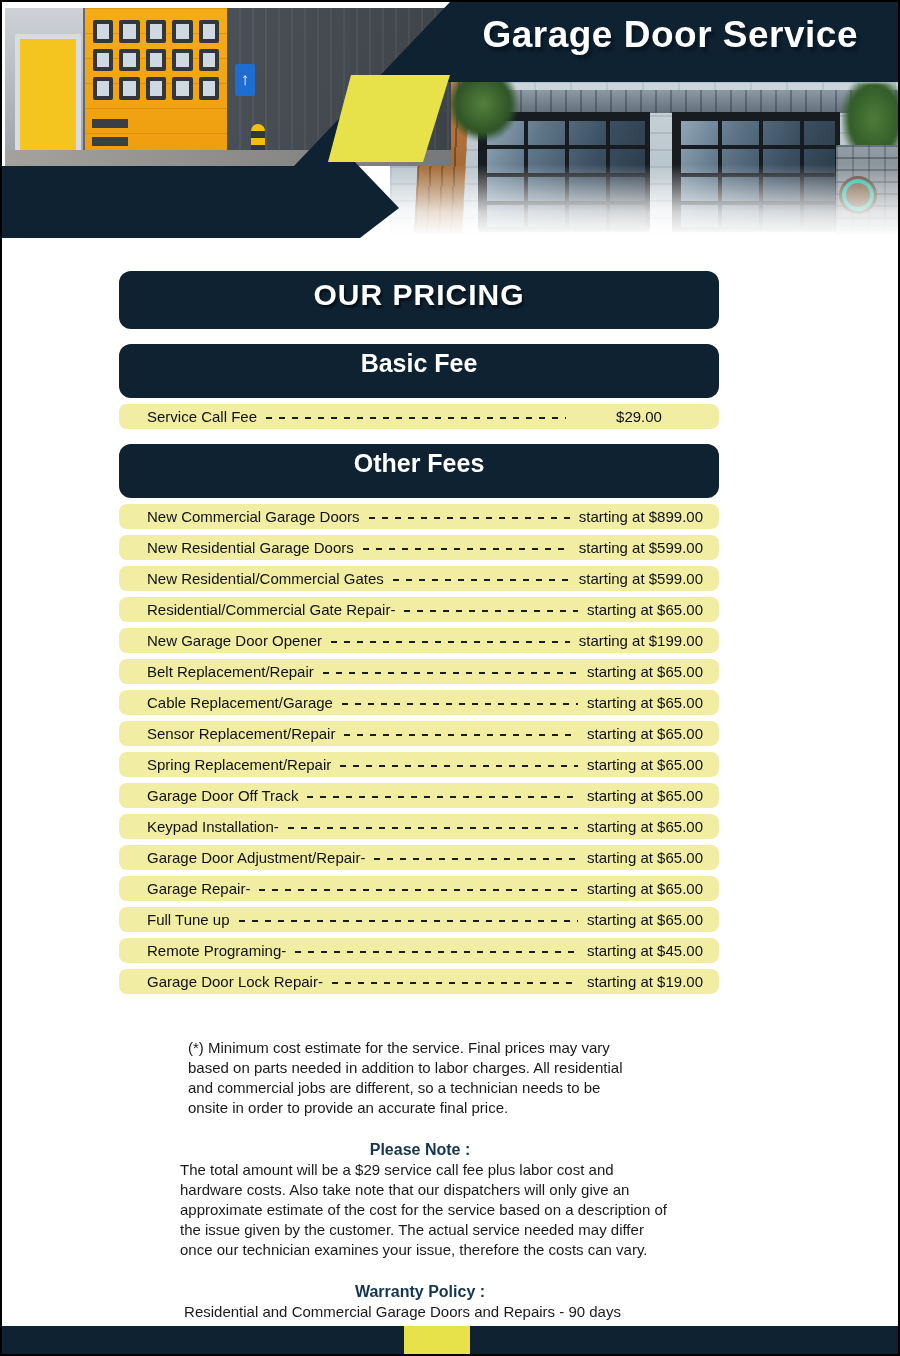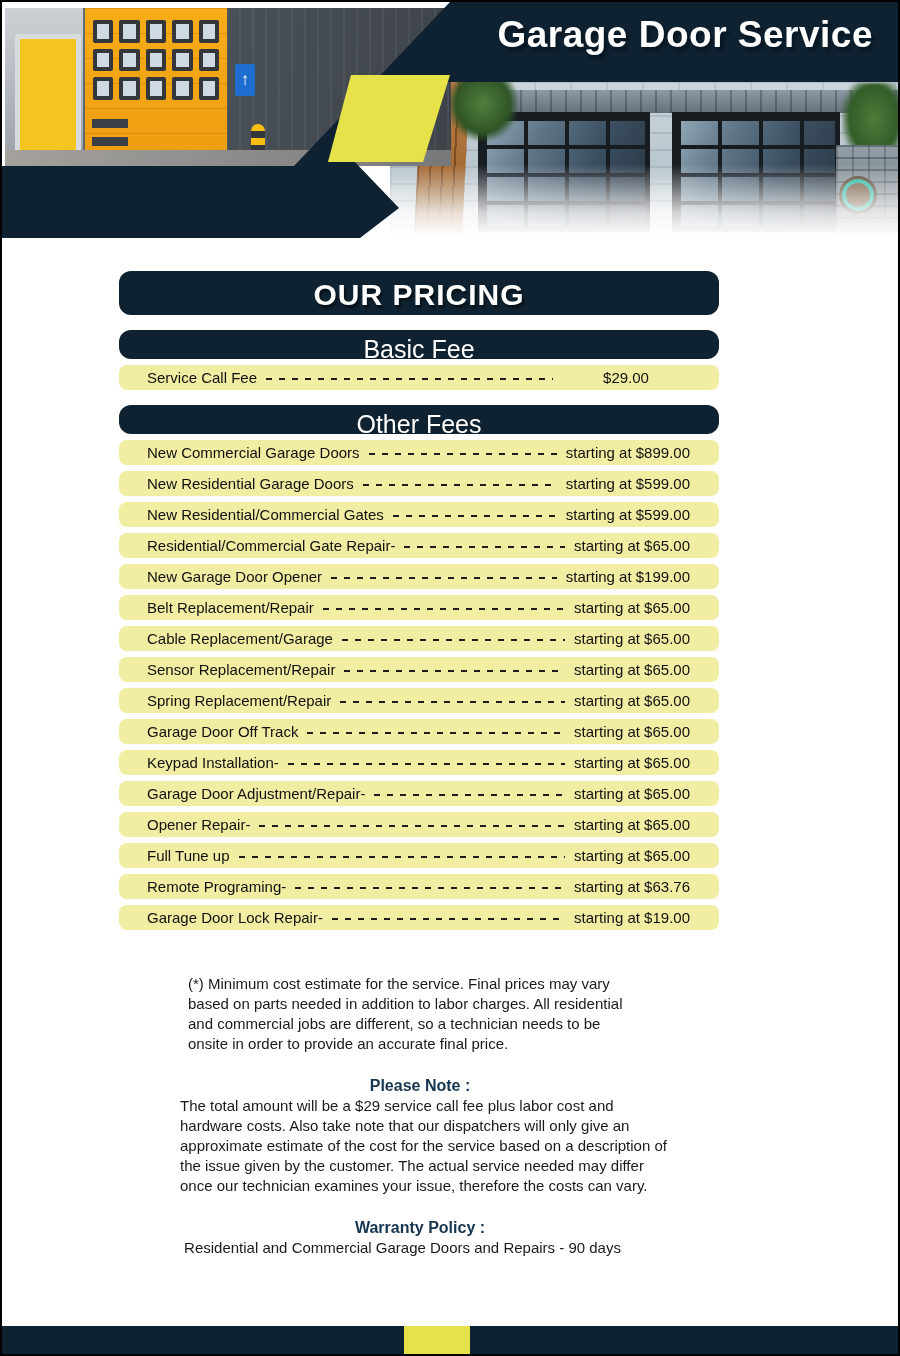--- a/index.html
+++ b/index.html
@@ -82,34 +82,34 @@
   .bollard{position:absolute;left:246px;top:116px;width:14px;height:38px;border-radius:7px 7px 0 0;
     background:repeating-linear-gradient(180deg,#f6bf0f 0 7px,#33373c 7px 14px);}
   .ground{position:absolute;left:0;bottom:0;width:100%;height:16px;
     background:linear-gradient(90deg,#a5a29d,#77787a);}
   
   .navy-shape{position:absolute;inset:0;z-index:3;background:var(--navy);
     clip-path:polygon(0 164px,292px 164px,448px 0,900px 0,900px 80px,412px 80px,351px 158px,397px 206px,358px 236px,0 236px);}
   .yellow-shape{position:absolute;inset:0;z-index:4;background:var(--accent);
     clip-path:polygon(349px 73px,448px 73px,421px 160px,326px 160px);}
   .hero-title{
-    position:absolute;top:12px;right:25px;z-index:5;margin:0;
+    position:absolute;top:12px;right:40px;z-index:5;margin:0;
     color:#fff;font-size:37px;font-weight:bold;letter-spacing:.5px;
     text-shadow:3px 4px 3px rgba(5,15,25,.6);
   }
   
   .content{width:600px;margin:25px 0 0 117px;}
   .banner{background:var(--navy);border-radius:12px;color:#fff;text-align:center;}
-  .banner.main{height:44px;line-height:47px;font-size:30px;font-weight:bold;letter-spacing:1px;
+  .banner.main{height:58px;line-height:47px;font-size:30px;font-weight:bold;letter-spacing:1px;
     text-shadow:2px 3px 2px rgba(0,0,0,.5);}
-  .banner.sub{height:29px;line-height:38px;font-size:25px;font-weight:400;margin-top:15px;}
+  .banner.sub{height:54px;line-height:38px;font-size:25px;font-weight:700;margin-top:15px;}
   .rows{margin-top:6px;}
   .fee-row{
     display:flex;align-items:center;height:25px;background:var(--rowYellow);
-    border-radius:8px;padding:0 29px 0 28px;margin-bottom:6px;font-size:15px;color:#111;
+    border-radius:8px;padding:0 16px 0 28px;margin-bottom:6px;font-size:15px;color:#111;
   }
   .fee-label{white-space:nowrap;}
   .dash-leader{flex:1;height:2px;margin:2px 9px 0 9px;
     background:repeating-linear-gradient(90deg,#1c1c1c 0 6px,transparent 6px 13px);}
   .fee-price{white-space:nowrap;}
   .fee-price.basic{min-width:128px;text-align:center;}
   
   .notes{margin:44px 0 0 178px;font-size:15px;line-height:20px;color:#1a1a1a;}
   .disclaimer{margin:8px;width:447px;}
   .note-title{margin:22px 0 0;width:480px;text-align:center;color:#14344f;font-size:16px;line-height:20px;}
@@ -240,33 +240,33 @@
             <span class="fee-label">Keypad Installation-</span>
             <div class="dash-leader"></div>
             <span class="fee-price">starting at $65.00</span>
           </div>
           <div class="fee-row">
             <span class="fee-label">Garage Door Adjustment/Repair-</span>
             <div class="dash-leader"></div>
             <span class="fee-price">starting at $65.00</span>
           </div>
           <div class="fee-row">
-            <span class="fee-label">Opener Repair-</span>
+            <span class="fee-label">Garage Repair-</span>
             <div class="dash-leader"></div>
             <span class="fee-price">starting at $65.00</span>
           </div>
           <div class="fee-row">
             <span class="fee-label">Full Tune up</span>
             <div class="dash-leader"></div>
             <span class="fee-price">starting at $65.00</span>
           </div>
           <div class="fee-row">
             <span class="fee-label">Remote Programing-</span>
             <div class="dash-leader"></div>
-            <span class="fee-price">starting at $63.76</span>
+            <span class="fee-price">starting at $45.00</span>
           </div>
           <div class="fee-row">
             <span class="fee-label">Garage Door Lock Repair-</span>
             <div class="dash-leader"></div>
             <span class="fee-price">starting at $19.00</span>
           </div>
         </div>
       </div>
   </main>
 

